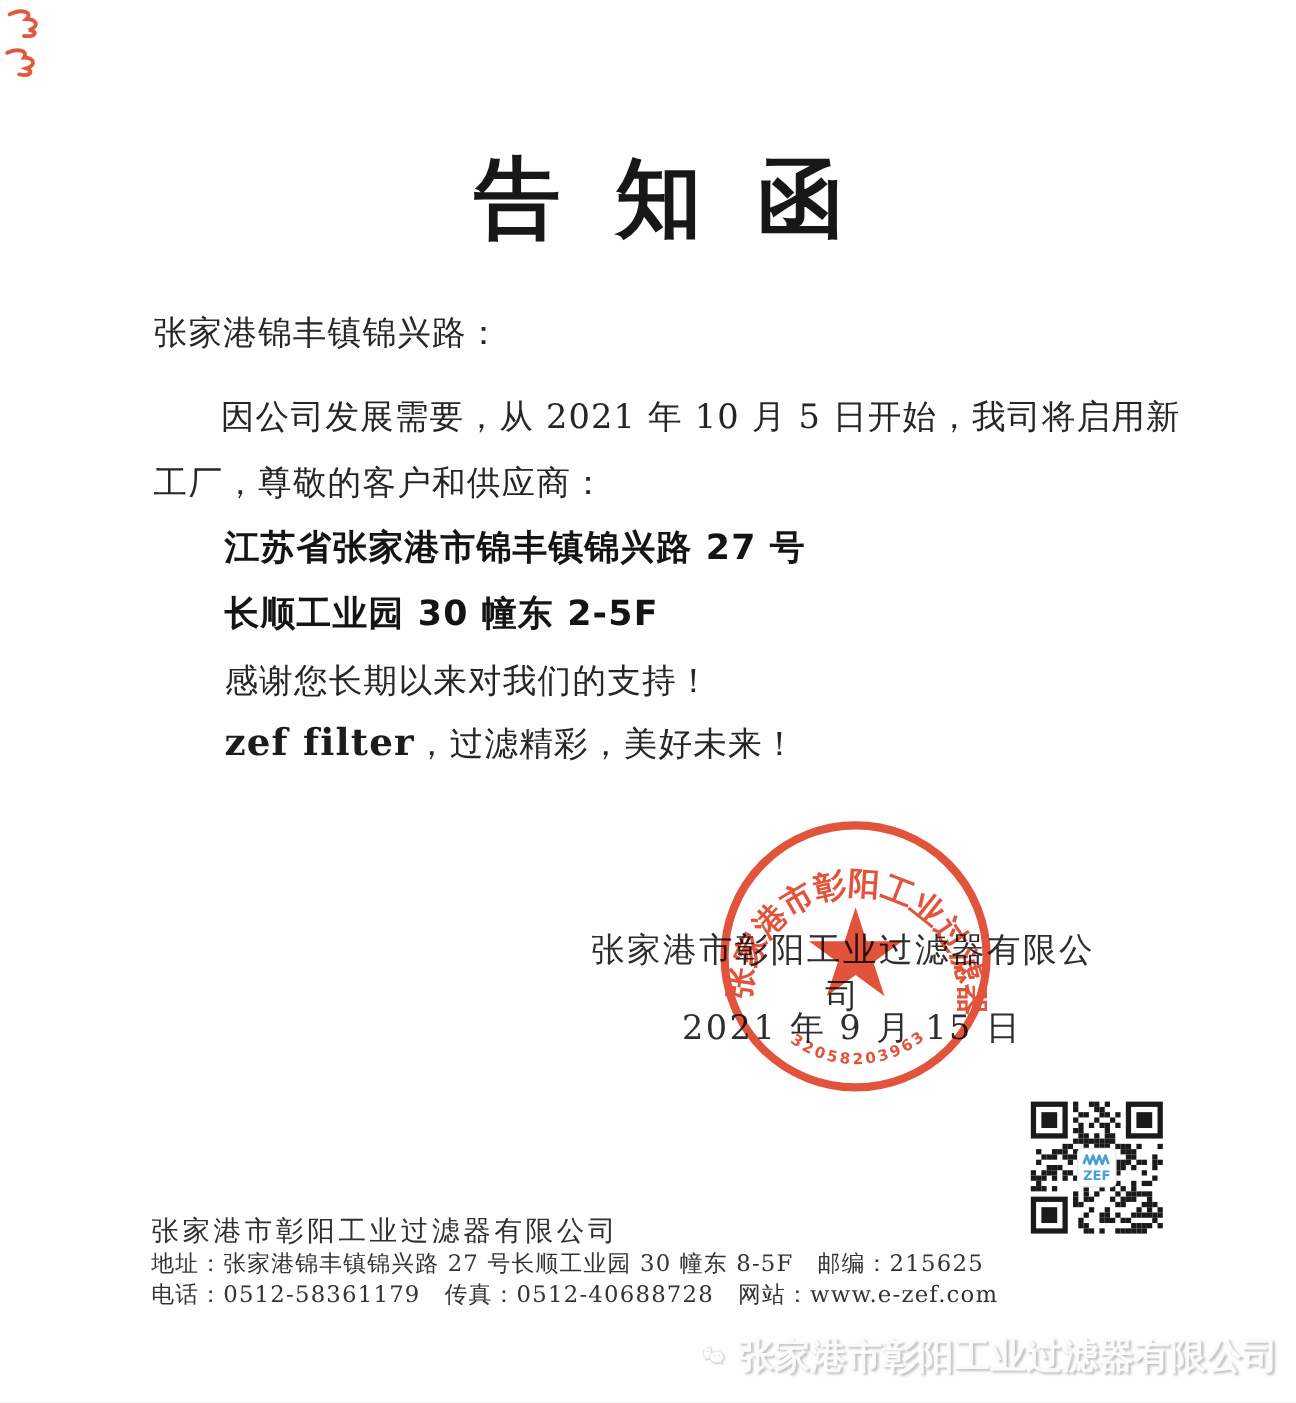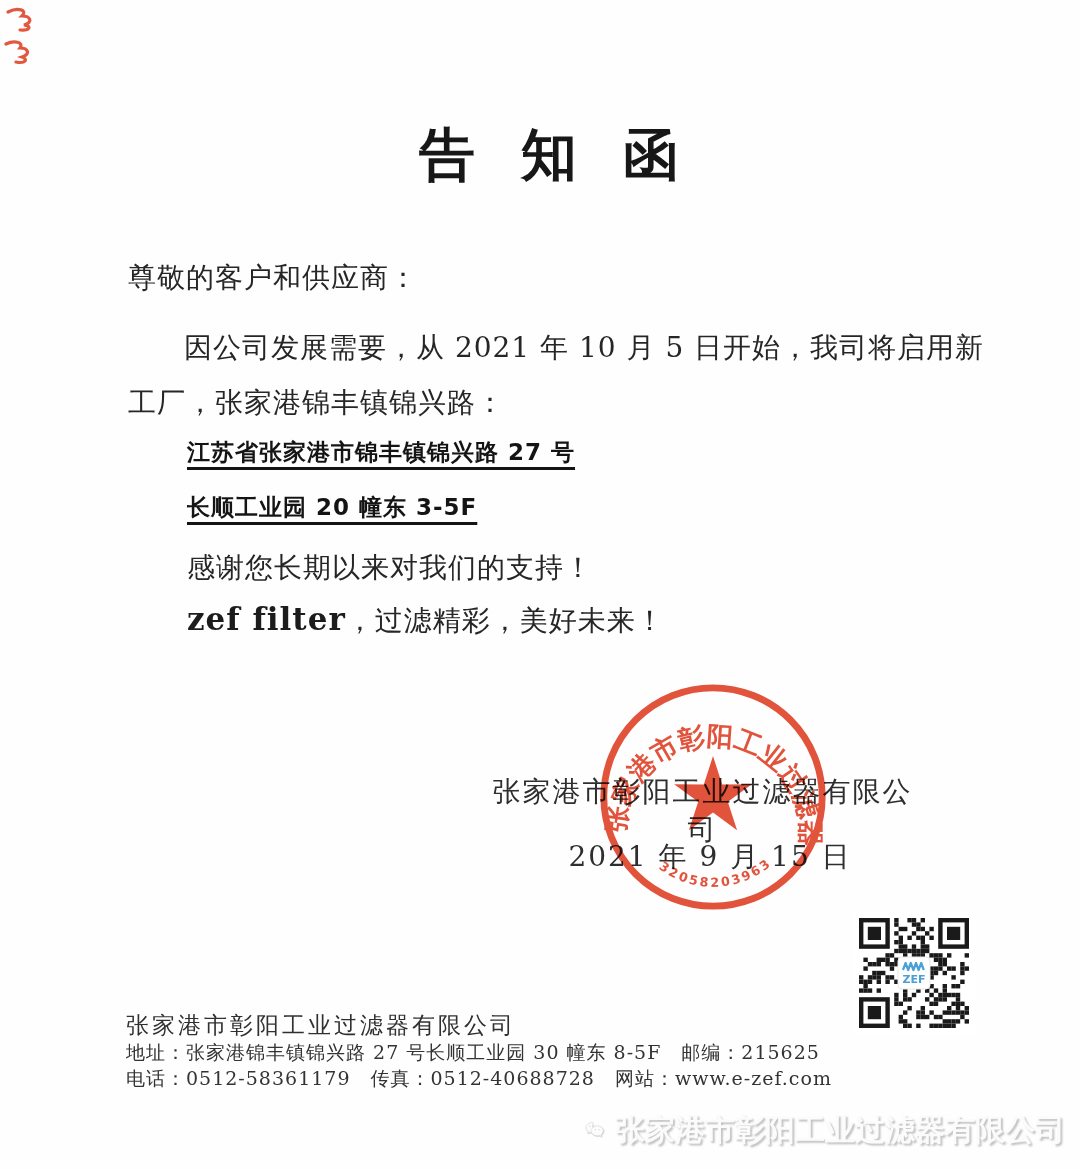--- a/index.html
+++ b/index.html
@@ -11,32 +11,32 @@
     overflow:hidden;
     font-family:"DejaVu Serif","Liberation Serif",serif;
     color:#2a2a2a;
   }
   .abs{position:absolute;}
   
   .doc-title{
     left:0;top:118px;width:1080px;
     text-align:center;
     font-family:"DejaVu Sans","Liberation Sans",sans-serif;
-    font-weight:900;font-size:56px;color:#171717;
+    font-weight:900;font-size:72px;color:#171717;
     letter-spacing:46px;padding-left:64px;box-sizing:border-box;
   }
   
   .body-line{font-size:28px;line-height:36px;color:#262626;letter-spacing:1px;}
   .salutation{left:128px;top:260px;}
   .para1{left:184px;top:330px;}
   .para2{left:128px;top:385px;}
   .addr{
     font-family:"DejaVu Sans","Liberation Sans",sans-serif;
-    font-weight:800;font-size:23px;color:#141414;
-    text-decoration:underline;text-underline-offset:7px;
+    font-weight:800;font-size:29px;color:#141414;
+    text-underline-offset:7px;
     text-decoration-thickness:2.5px;letter-spacing:1px;
   }
   .addr1{left:187px;top:437px;}
   .addr2{left:187px;top:492px;}
   .thanks{left:187px;top:550px;}
   .slogan{left:187px;top:601px;font-size:28px;}
   .slogan .latin{
     font-family:"DejaVu Serif","Liberation Serif",serif;
     font-weight:800;font-size:31px;
     letter-spacing:1px;color:#1c1c1c;
@@ -72,25 +72,25 @@
 
   <svg class="abs corner-marks" viewBox="0 0 52 70">
     <g stroke="#e0452a" stroke-width="3.2" fill="none" stroke-linecap="round" opacity="0.9">
       <path d="M4,8 C14,3 24,6 18,12 C26,12 30,18 20,21 C28,22 26,27 16,26"></path>
       <path d="M2,40 C10,36 20,38 16,44 C24,44 27,50 18,53 C24,55 22,60 12,58"></path>
     </g>
   </svg>
 
   <div class="abs doc-title">告知函</div>
 
-  <div class="abs body-line salutation">尊敬的客户和供应商：</div>
+  <div class="abs body-line salutation">张家港锦丰镇锦兴路：</div>
   <div class="abs body-line para1">因公司发展需要，从 2021 年 10 月 5 日开始，我司将启用新</div>
-  <div class="abs body-line para2">工厂，张家港锦丰镇锦兴路：</div>
+  <div class="abs body-line para2">工厂，尊敬的客户和供应商：</div>
   <div class="abs addr addr1">江苏省张家港市锦丰镇锦兴路 27 号</div>
-  <div class="abs addr addr2">长顺工业园 20 幢东 3-5F</div>
+  <div class="abs addr addr2">长顺工业园 30 幢东 2-5F</div>
   <div class="abs body-line thanks">感谢您长期以来对我们的支持！</div>
   <div class="abs body-line slogan">
     <span class="latin">zef filter</span><span>，过滤精彩，美好未来！</span>
   </div>
 
   <div class="abs sig-company">张家港市彰阳工业过滤器有限公司</div>
   <div class="abs sig-date">2021 年 9 月 15 日</div>
 
   <svg class="abs stamp" viewBox="0 0 240 240">
     <defs>

